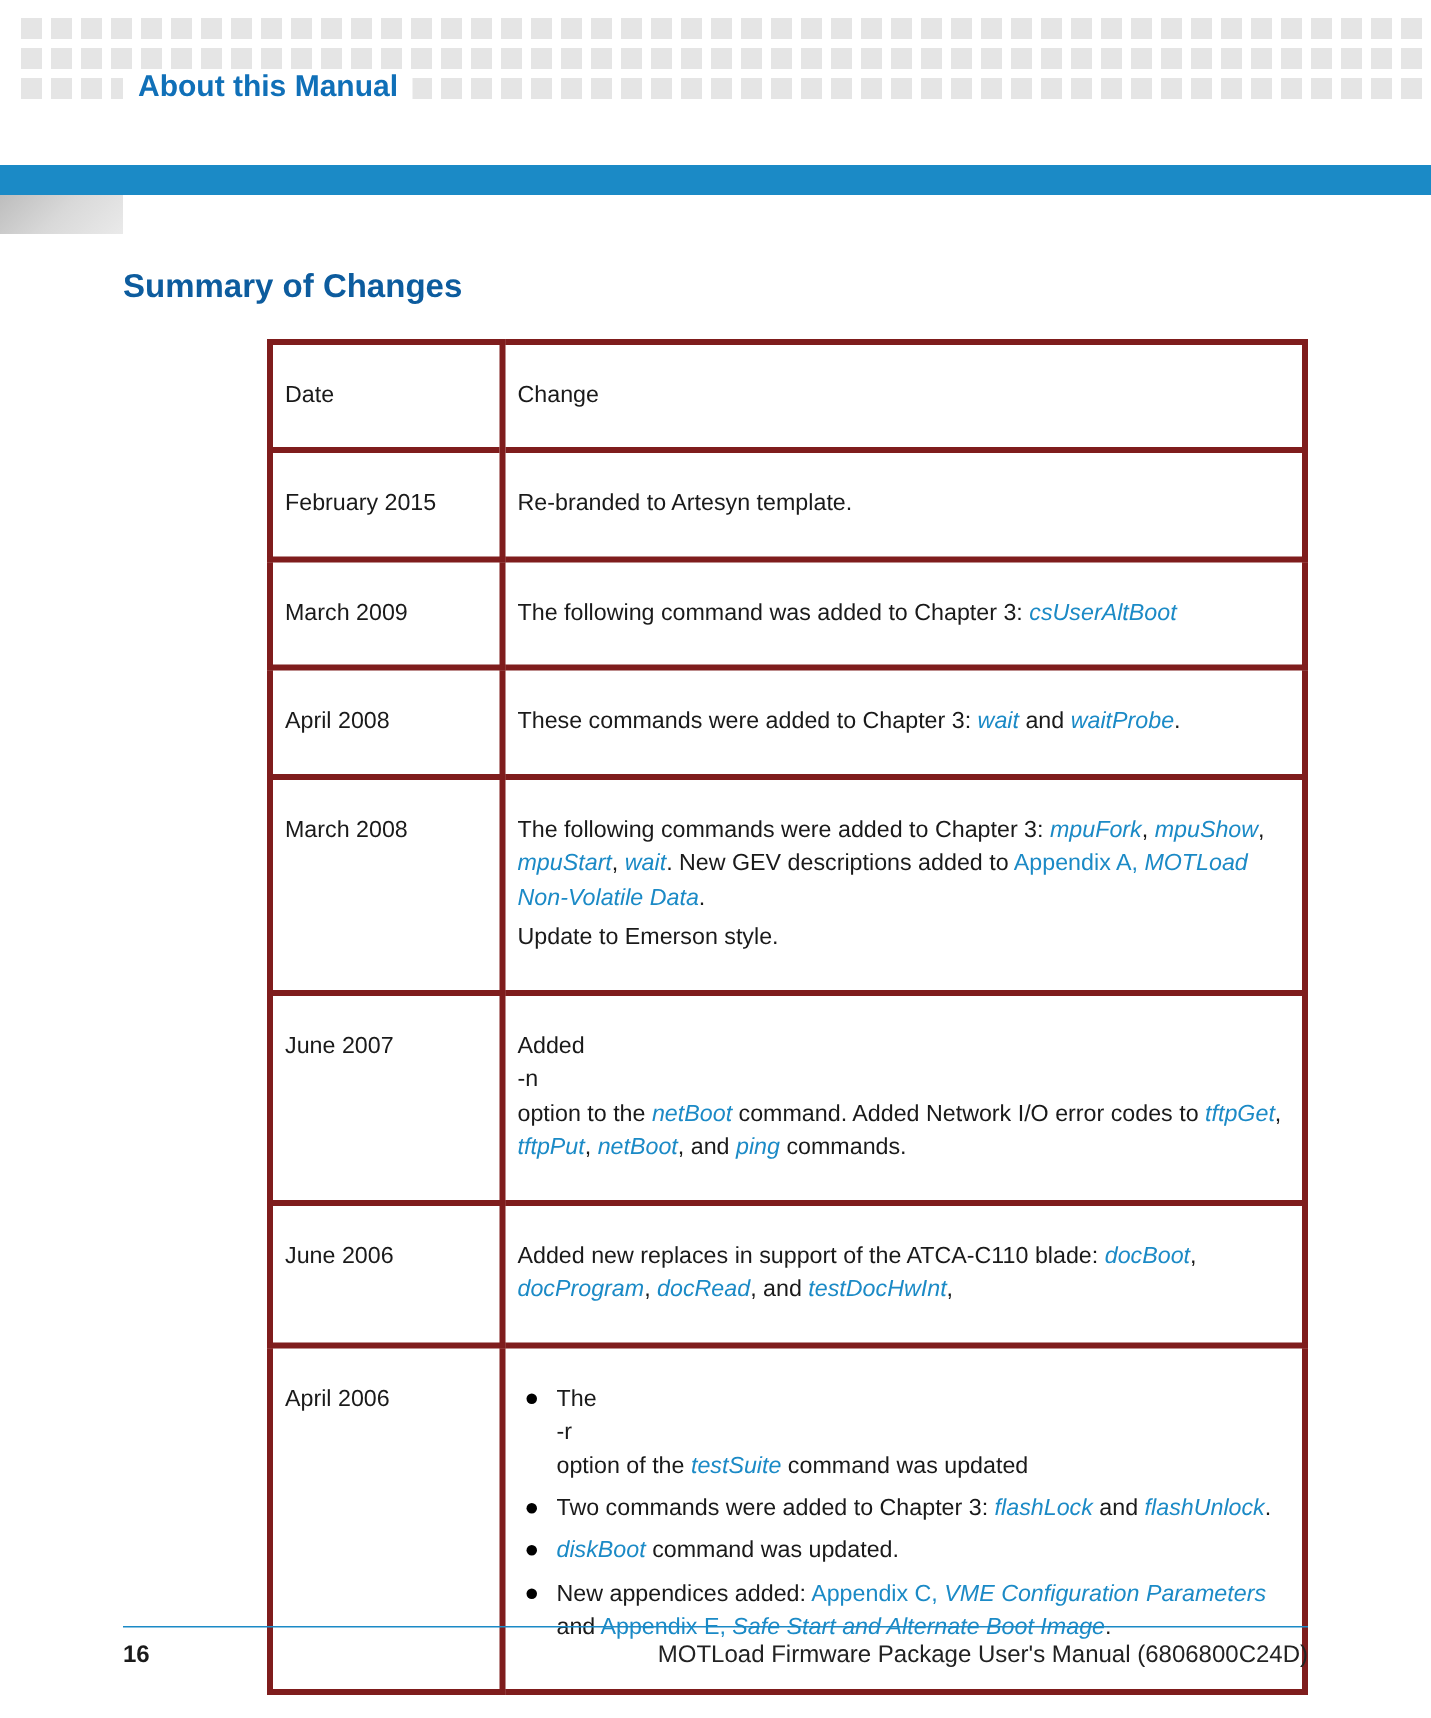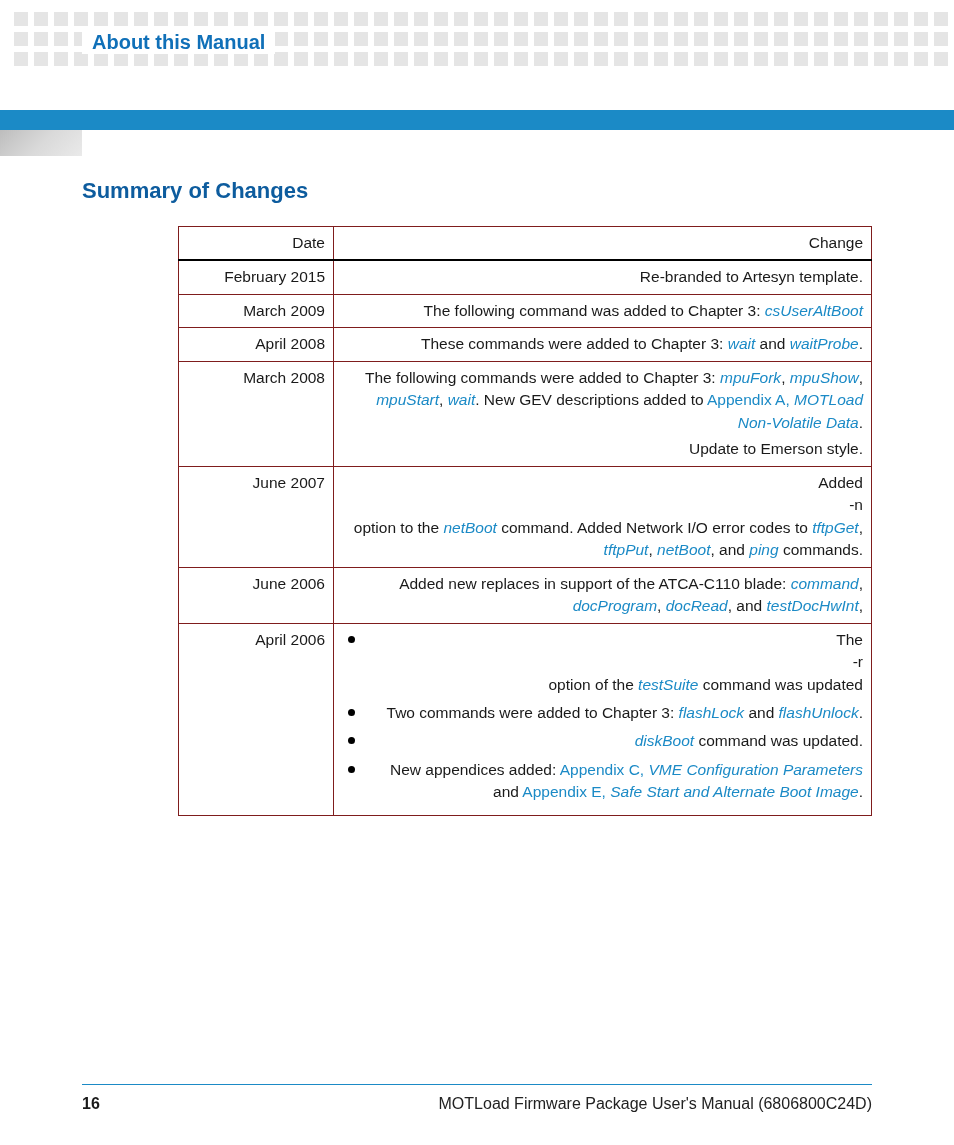--- a/index.html
+++ b/index.html
@@ -28,21 +28,21 @@
     gap: 6px;
   }
   .dot {
     width: 14px;
     height: 14px;
     background: #e5e5e5;
     flex-shrink: 0;
   }
   .section-label {
     position: absolute;
-    top: 31px;
+    top: 47px;
     left: 82px;
     font-size: 20px;
     font-weight: 600;
     color: #1070b8;
     background: #fff;
     padding: 0 10px;
   }
   .blue-bar {
     position: absolute;
     top: 110px;
@@ -77,23 +77,23 @@
     margin-bottom: 22px;
     color: #222;
   }
   table.changes {
     border-collapse: collapse;
     width: 694px;
     margin-left: 96px;
     font-size: 15.5px;
   }
   table.changes th, table.changes td {
-    border: 1px solid #7f1d1d;
-    padding: 5px 8px;
-    text-align: right;
+    border: 4px solid #7f1d1d;
+    padding: 23px 8px;
+    text-align: left;
     vertical-align: top;
     line-height: 1.45;
     font-weight: 400;
   }
   table.changes thead th {
     border-bottom: 2.5px solid #000;
     font-weight: 400;
   }
   table.changes td:first-child, table.changes th:first-child {
     width: 155px;
@@ -338,21 +338,21 @@
       <tr>
         <td>June 2007</td>
         <td>
           <div>Added</div>
           <div>-n</div>
           <div><span> option to the </span><span class="link">netBoot</span><span> command. Added Network I/O error codes to </span><span class="link">tftpGet</span><span>, </span><span class="link">tftpPut</span><span>, </span><span class="link">netBoot</span><span>, and </span><span class="link">ping</span><span> commands.</span></div>
         </td>
       </tr>
       <tr>
         <td>June 2006</td>
-        <td><span>Added new replaces in support of the ATCA-C110 blade: </span><span class="link">command</span><span>, </span><span class="link">docProgram</span><span>,  </span><span class="link">docRead</span><span>,  and </span><span class="link">testDocHwInt</span><span>,</span></td>
+        <td><span>Added new replaces in support of the ATCA-C110 blade: </span><span class="link">docBoot</span><span>, </span><span class="link">docProgram</span><span>,  </span><span class="link">docRead</span><span>,  and </span><span class="link">testDocHwInt</span><span>,</span></td>
       </tr>
       <tr>
         <td>April 2006</td>
         <td>
           <ul class="bullets">
             <li>
               <div>The</div>
               <div>-r</div>
               <div><span> option of the </span><span class="link">testSuite</span><span> command was updated</span></div>
             </li>

